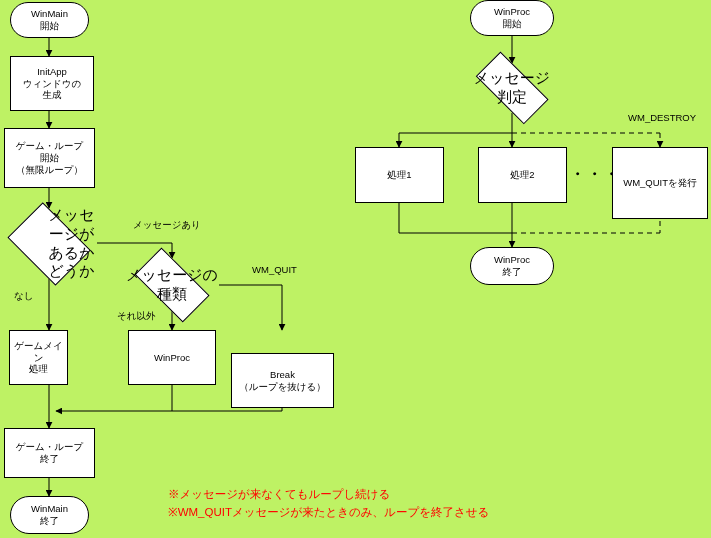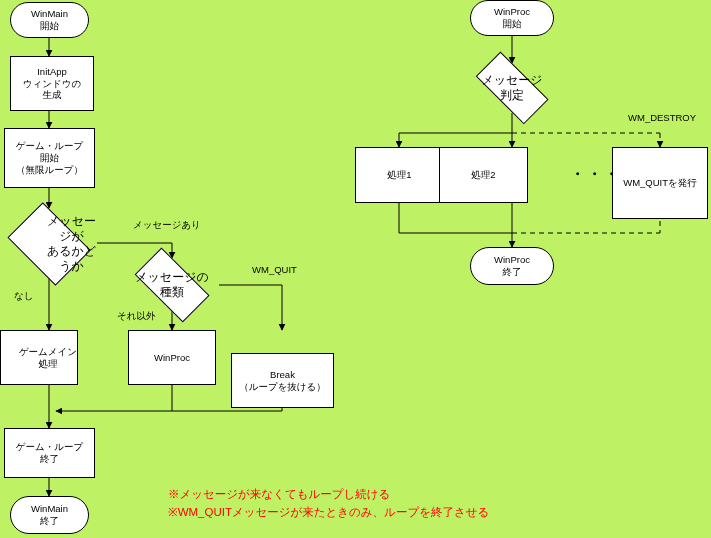--- a/index.html
+++ b/index.html
@@ -42,21 +42,21 @@
   .node.terminal {
     border-radius: 999px;
   }
   .node.diamond {
     border: none;
     background: transparent;
   }
   .diamond .dlabel {
     position: relative;
     z-index: 2;
-    font-size: 12px;
+    font-size: 15px;
     line-height: 1.25;
     white-space: pre-line;
   }
   .diamond .dshape {
     position: absolute;
     left: 50%;
     top: 50%;
     width: 70.71%;
     height: 70.71%;
     transform: translate(-50%, -50%) rotate(45deg);
@@ -164,21 +164,21 @@
     <span class="dlabel">メッセージが
 あるかどうか</span>
   </div>
 
   <div class="node diamond" style="left:124px; top:258px; width:96px; height:54px;">
     <span class="dshape"></span>
     <span class="dlabel">メッセージの
 種類</span>
   </div>
 
-  <div class="node" style="left:0; top:330px; width:78px; height:55px;justify-content:flex-end;">
+  <div class="node" style="left:9px; top:330px; width:59px; height:55px;">
     <span>ゲームメイン
 処理</span>
   </div>
 
   <div class="node" style="left:128px; top:330px; width:88px; height:55px;">
     <span>WinProc</span>
   </div>
 
   <div class="node" style="left:231px; top:330px; width:103px; height:55px;margin-top:23px;">
     <span>Break
@@ -208,21 +208,21 @@
   <div class="node diamond" style="left:464px; top:63px; width:96px; height:50px;">
     <span class="dshape"></span>
     <span class="dlabel">メッセージ
 判定</span>
   </div>
 
   <div class="node" style="left:355px; top:147px; width:89px; height:56px;">
     <span>処理1</span>
   </div>
 
-  <div class="node" style="left:439px; top:147px; width:89px; height:56px;">
+  <div class="node" style="left:478px; top:147px; width:89px; height:56px;">
     <span>処理2</span>
   </div>
 
   <div class="dots" style="left:570px; top:165px;">・・・</div>
 
   <div class="node" style="left:612px; top:147px; width:96px; height:72px;">
     <span>WM_QUITを発行</span>
   </div>
 
   <div class="node terminal" style="left:470px; top:247px; width:84px; height:38px;">

